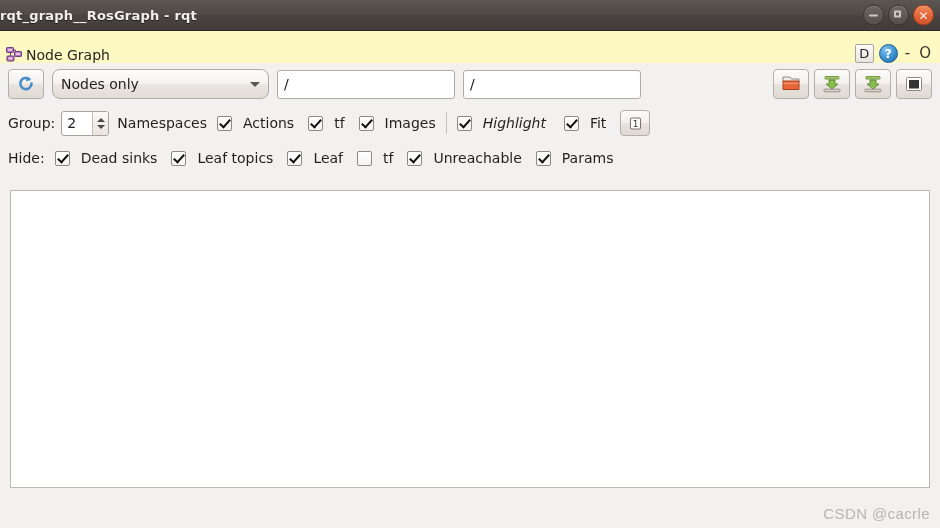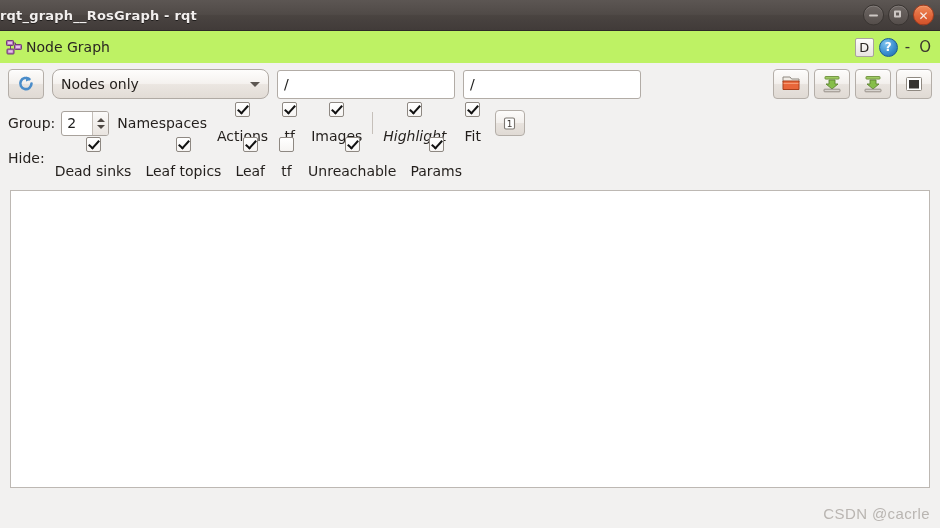--- a/index.html
+++ b/index.html
@@ -89,23 +89,23 @@
     left: 5px; top: 5px;
     width: 7px; height: 7px;
     border: 2px solid #cdc7c4;
     border-radius: 1px;
     box-sizing: border-box;
   }
 
   
   .dock-header {
     height: 32px;
-    background: #bef264;
-    display: flex;
-    align-items: center;
+    background: #fef9c3;
+    display: flex;
+    align-items: flex-end;
     padding: 0 7px 0 6px;
     box-sizing: border-box;
   }
   .dock-title-wrap {
     display: flex;
     align-items: center;
     gap: 3px;
   }
   .dock-title {
     font-size: 14px;
@@ -283,21 +283,20 @@
     border-left: 4px solid transparent;
     border-right: 4px solid transparent;
     border-top: 4px solid #4f4944;
   }
 
   .chk-group {
     display: flex;
     align-items: center;
     gap: 11px;
     white-space: nowrap;
-    flex-direction: column;
   }
   .chkbox {
     width: 15px;
     height: 15px;
     border: 1px solid #8e8882;
     border-radius: 2px;
     background: linear-gradient(to bottom, #ffffff, #f6f4f2);
     position: relative;
     cursor: pointer;
     box-sizing: border-box;

